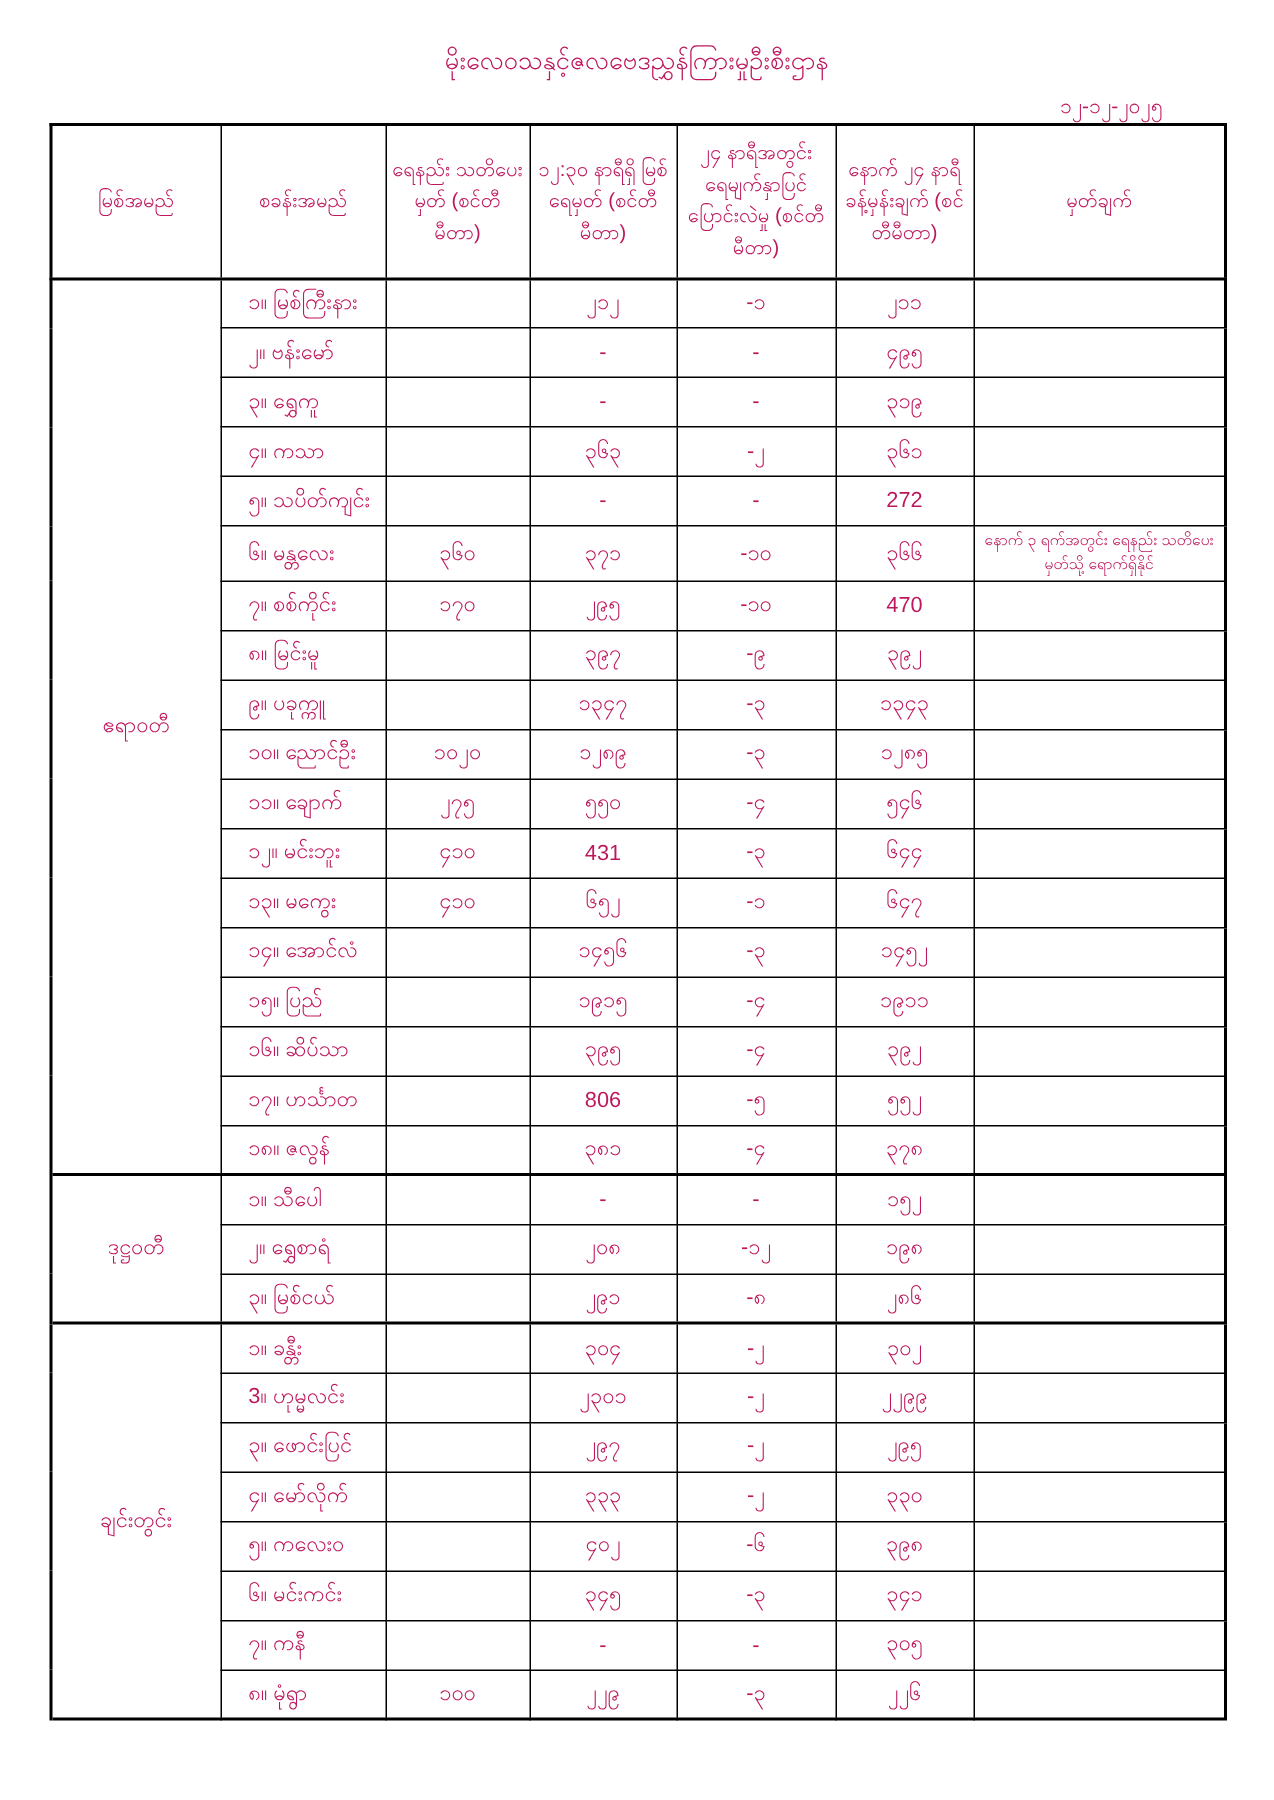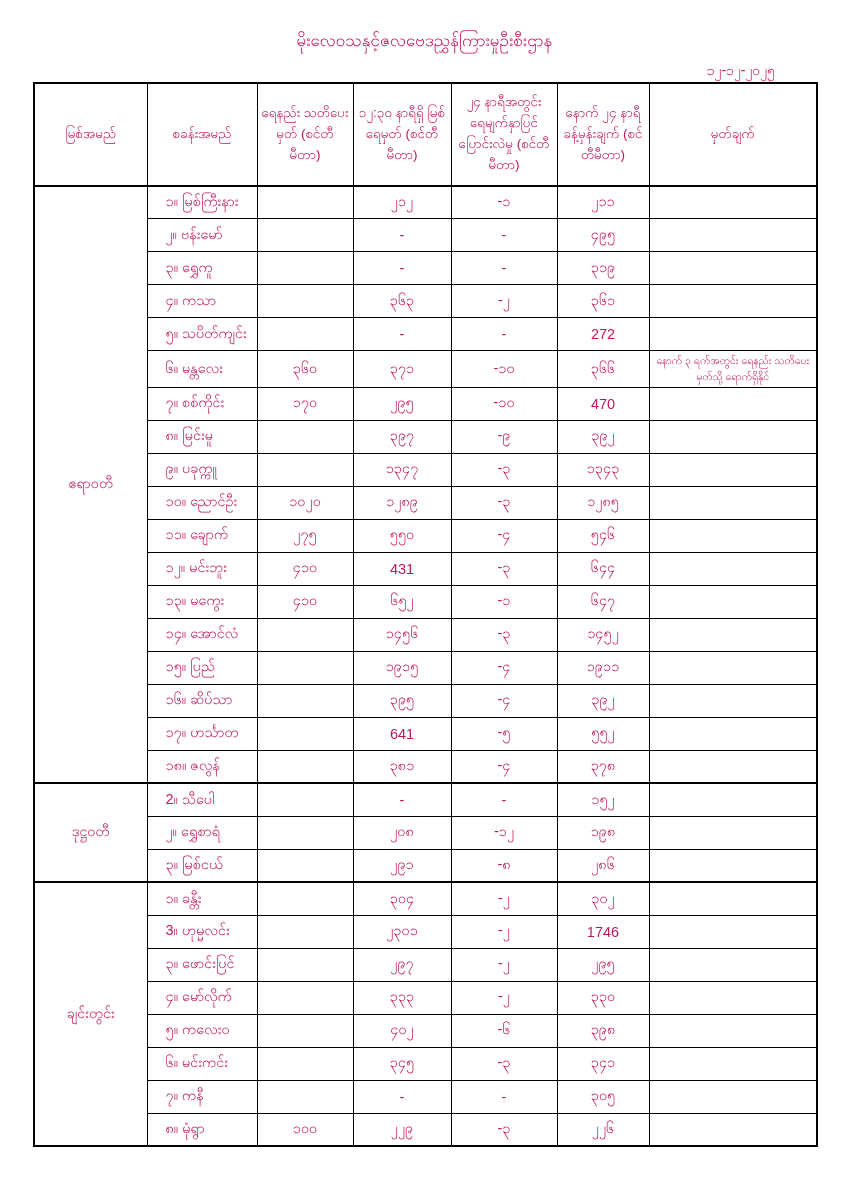--- a/index.html
+++ b/index.html
@@ -218,36 +218,36 @@
           <td class="station">၁၆။ ဆိပ်သာ</td>
           <td class="num"></td>
           <td class="num">၃၉၅</td>
           <td class="num">-၄</td>
           <td class="num">၃၉၂</td>
           <td class="remark"></td>
         </tr>
         <tr>
           <td class="station">၁၇။ ဟင်္သာတ</td>
           <td class="num"></td>
-          <td class="num">641</td>
+          <td class="num">806</td>
           <td class="num">-၅</td>
           <td class="num">၅၅၂</td>
           <td class="remark"></td>
         </tr>
         <tr>
           <td class="station">၁၈။ ဇလွန်</td>
           <td class="num"></td>
           <td class="num">၃၈၁</td>
           <td class="num">-၄</td>
           <td class="num">၃၇၈</td>
           <td class="remark"></td>
         </tr>
         <tr class="section-start">
           <td rowspan="3" class="river">ဒုဋ္ဌဝတီ</td>
-          <td class="station">2။ သီပေါ</td>
+          <td class="station">၁။ သီပေါ</td>
           <td class="num"></td>
           <td class="num">-</td>
           <td class="num">-</td>
           <td class="num">၁၅၂</td>
           <td class="remark"></td>
         </tr>
         <tr>
           <td class="station">၂။ ရွှေစာရံ</td>
           <td class="num"></td>
           <td class="num">၂၀၈</td>
@@ -270,21 +270,21 @@
           <td class="num">၃၀၄</td>
           <td class="num">-၂</td>
           <td class="num">၃၀၂</td>
           <td class="remark"></td>
         </tr>
         <tr>
           <td class="station">3။ ဟုမ္မလင်း</td>
           <td class="num"></td>
           <td class="num">၂၃၀၁</td>
           <td class="num">-၂</td>
-          <td class="num">1746</td>
+          <td class="num">၂၂၉၉</td>
           <td class="remark"></td>
         </tr>
         <tr>
           <td class="station">၃။ ဖောင်းပြင်</td>
           <td class="num"></td>
           <td class="num">၂၉၇</td>
           <td class="num">-၂</td>
           <td class="num">၂၉၅</td>
           <td class="remark"></td>
         </tr>

